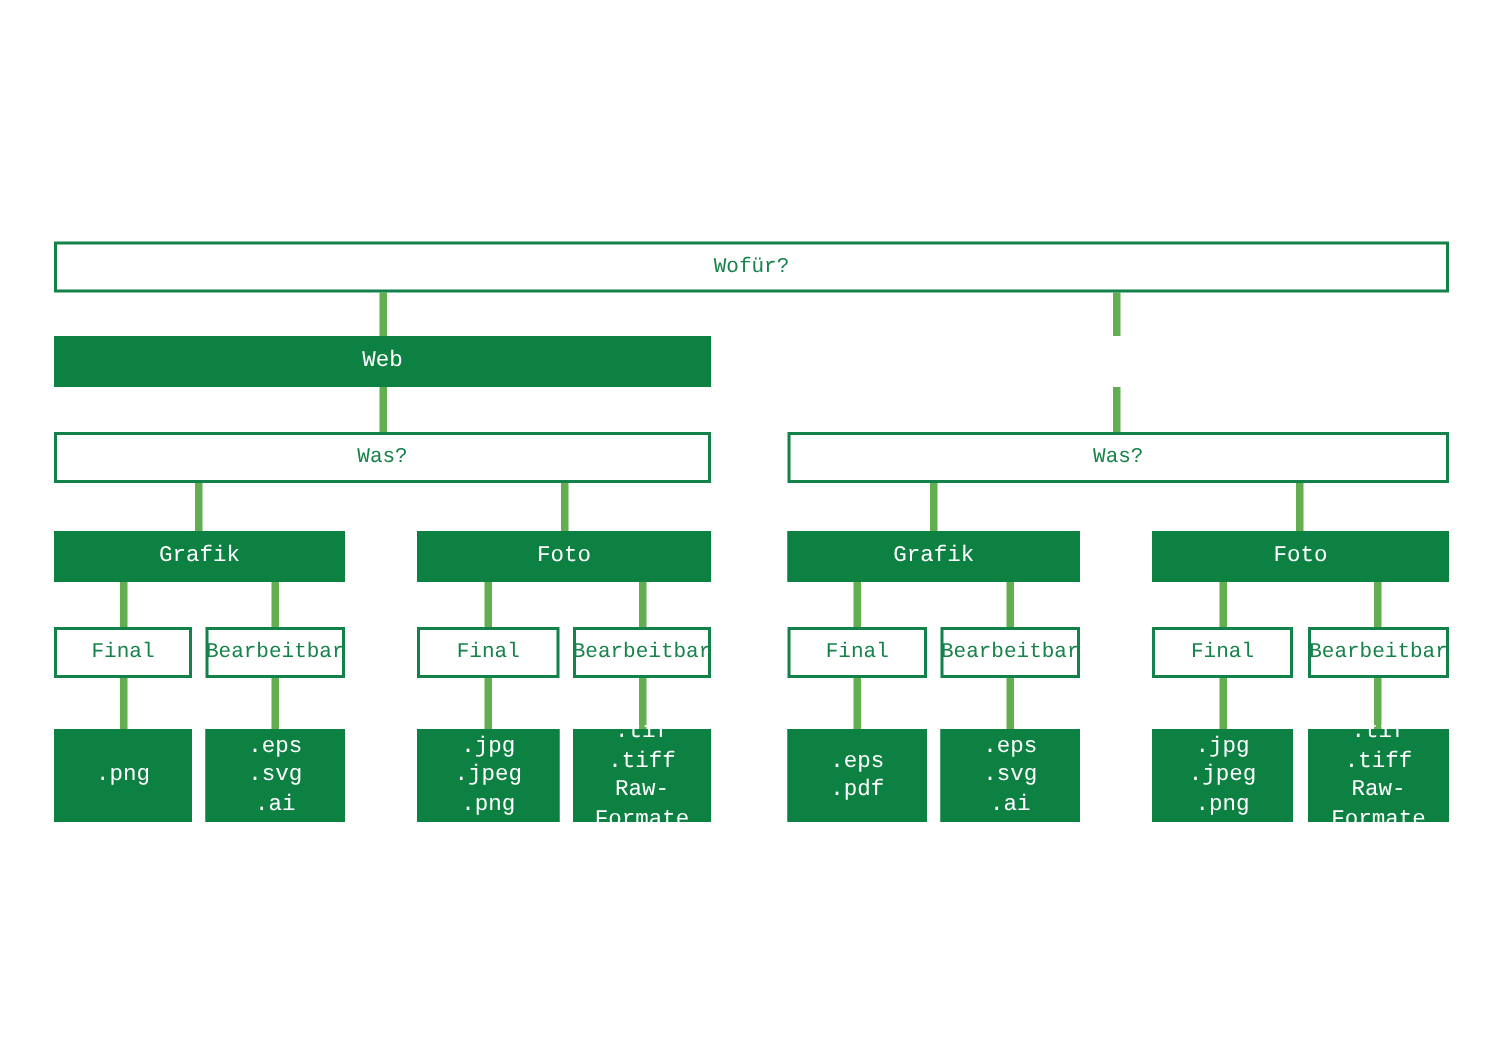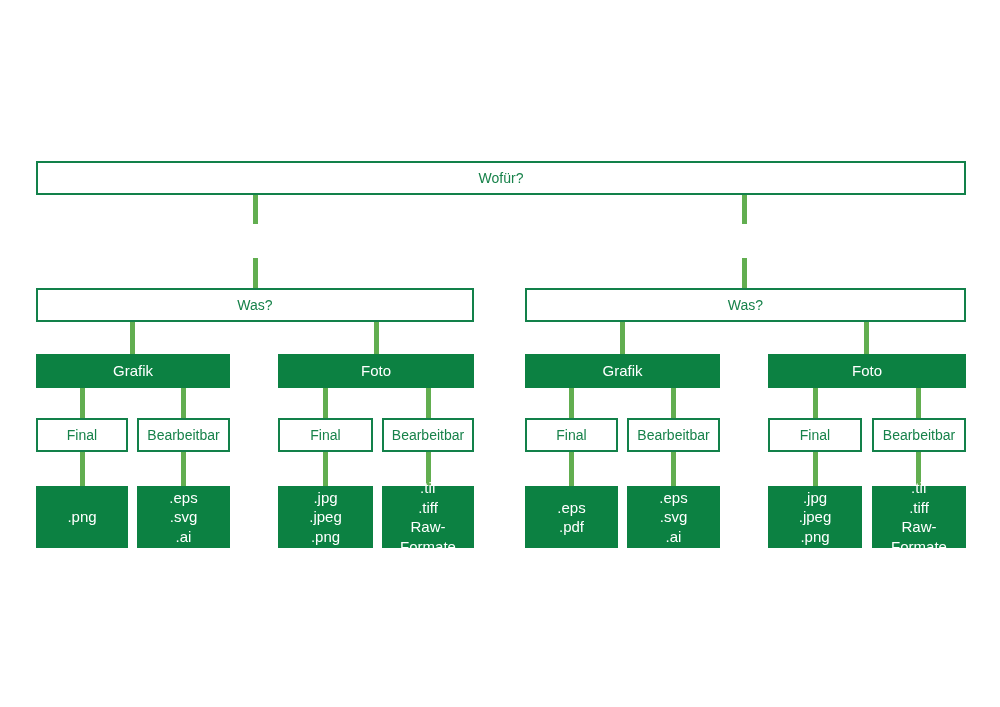--- a/index.html
+++ b/index.html
@@ -38,20 +38,21 @@
   }
   .node.hollow {
     background: #ffffff;
     color: #17824a;
     border: 2px solid #12814a;
   }
   .node .lbl {
     display: block;
     white-space: pre-line;
     padding: 0 4px;
+    font-family: Liberation Mono, monospace;
   }
   .connector {
     position: absolute;
     background: #62ae50;
     z-index: 1;
   }
   .level-question { font-size: 14px; }
   .level-branch   { font-size: 15px; }
   .level-kind     { font-size: 15px; }
   .level-state    { font-size: 14px; }
@@ -89,20 +90,23 @@
   <div class="connector" style="left:426px; top:452px; width:5px; height:34px;"></div>
   <div class="connector" style="left:569px; top:452px; width:5px; height:34px;"></div>
   <div class="connector" style="left:671px; top:452px; width:5px; height:34px;"></div>
   <div class="connector" style="left:813px; top:452px; width:5px; height:34px;"></div>
   <div class="connector" style="left:916px; top:452px; width:5px; height:34px;"></div>
 
   <div class="node hollow level-question" style="left:36px; top:161px; width:930px; height:34px;">
     <span class="lbl">Wofür?</span>
   </div>
 
+  <div class="node filled level-branch" style="left:36px; top:224px; width:438px; height:34px;">
+    <span class="lbl">Web</span>
+  </div>
 
   <div class="node hollow level-question" style="left:36px; top:288px; width:438px; height:34px;">
     <span class="lbl">Was?</span>
   </div>
   <div class="node hollow level-question" style="left:525px; top:288px; width:441px; height:34px;">
     <span class="lbl">Was?</span>
   </div>
 
   <div class="node filled level-kind" style="left:36px; top:354px; width:194px; height:34px;">
     <span class="lbl">Grafik</span>

